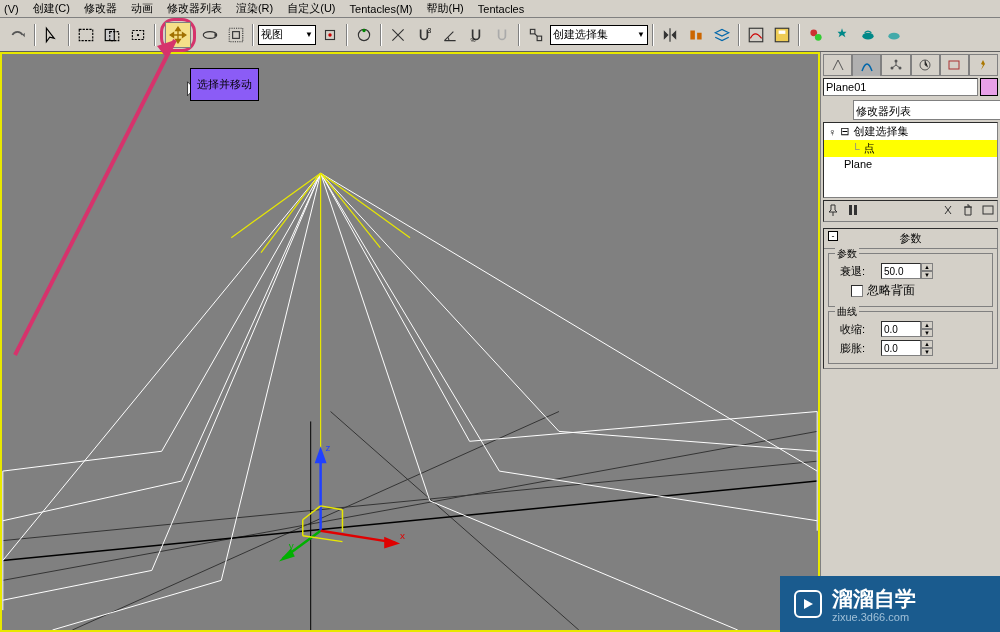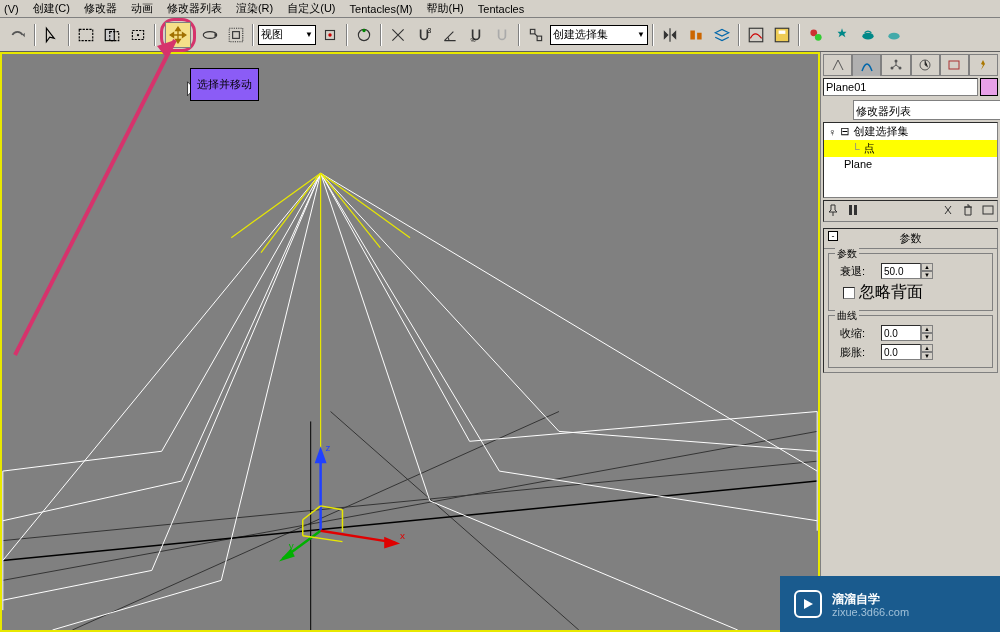--- a/index.html
+++ b/index.html
@@ -50,27 +50,27 @@
 .rollout-head { background: #d4d0c8; text-align: center; padding: 2px; border-bottom: 1px solid #808080; position: relative; }
 .rollout-head .minus { position: absolute; left: 4px; top: 2px; border: 1px solid #000; background: #fff; width: 10px; height: 10px; font-size: 9px; line-height: 8px; }
 .group { margin: 4px; border: 1px solid #808080; padding: 6px 4px 4px; position: relative; font-size: 11px; }
 .group-title { position: absolute; top: -7px; left: 6px; background: #d4d0c8; padding: 0 2px; font-size: 10px; }
 .param-row { display: flex; align-items: center; gap: 16px; margin: 3px 0; font-size: 11px; }
 .param-row label { flex: 0 0 32px; text-align: right; }
 .spinner { display: flex; }
 .spinner input { width: 40px; height: 16px; font-size: 10px; padding: 0 2px; border: 1px inset #808080; }
 .spinner .arrows { width: 12px; display: flex; flex-direction: column; }
 .spinner .arrows div { height: 8px; border: 1px solid #808080; background: #d4d0c8; font-size: 6px; text-align: center; line-height: 6px; }
-.checkbox-row { display: flex; align-items: center; gap: 4px; margin: 3px 0 3px 10px; font-size: 16px; }
+.checkbox-row { display: flex; align-items: center; gap: 4px; margin: 3px 0 3px 18px; font-size: 12px; }
 .checkbox-row .cb { width: 12px; height: 12px; border: 1px inset #808080; background: #fff; }
 
 
 .watermark { position: absolute; right: 0; bottom: 0; width: 220px; height: 56px; background: #1a5b8e; display: flex; align-items: center; gap: 10px; padding: 0 14px; color: #fff; z-index: 30; }
 .watermark .play { width: 28px; height: 28px; border: 2px solid #fff; border-radius: 6px; display: flex; align-items: center; justify-content: center; }
-.watermark .text1 { font-size: 12px; font-weight: bold; }
+.watermark .text1 { font-size: 21px; font-weight: bold; }
 .watermark .text2 { font-size: 11px; color: #a0c0d8; margin-top: -2px; }
 
 
 .arrow-anno { position: absolute; left: 0; top: 20px; width: 200px; height: 340px; z-index: 15; pointer-events: none; }
 </style>
 </head>
 <body>
 
 <div class="menubar">
   <span>(V)</span>

